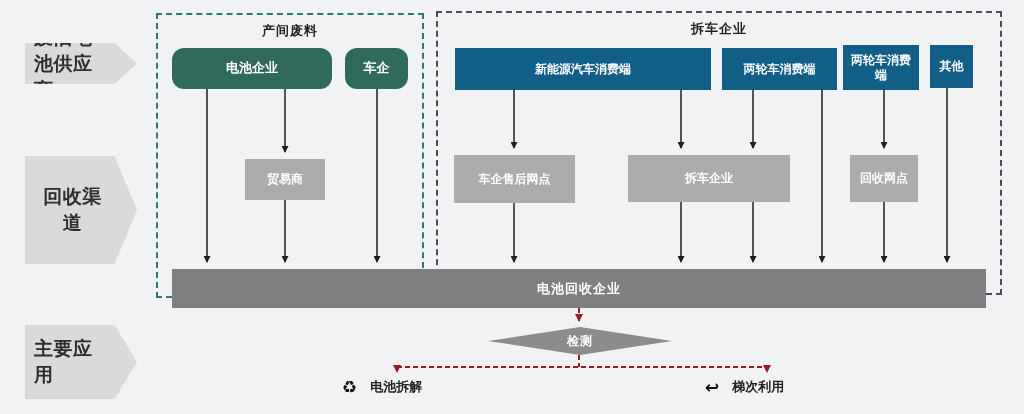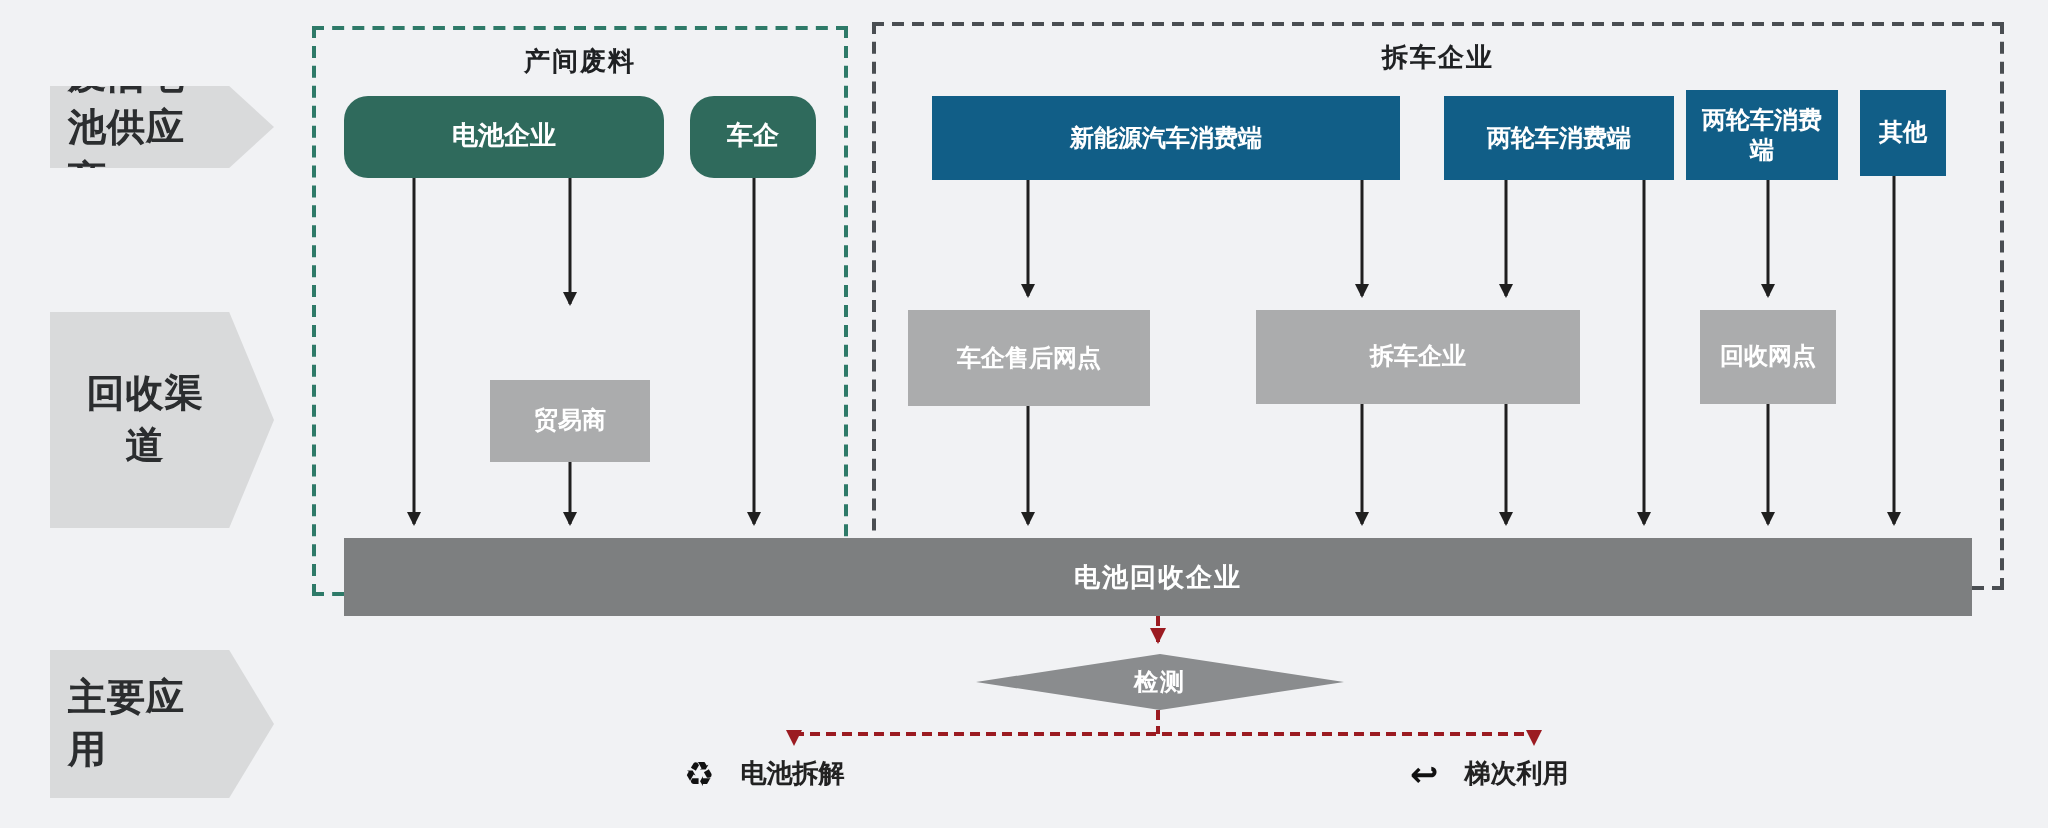--- a/index.html
+++ b/index.html
@@ -113,26 +113,26 @@
   </div>
   <div class="side-label" style="top:156px;height:108px;text-align:center;">
     <span>回收渠道</span>
   </div>
   <div class="side-label" style="top:325px;height:74px;">
     <span>主要应用</span>
   </div>
 
   <div class="node teal" style="left:172px;top:48px;width:160px;height:41px;">电池企业</div>
   <div class="node teal" style="left:345px;top:48px;width:63px;height:41px;">车企</div>
-  <div class="node blue" style="left:455px;top:48px;width:234px;height:42px;margin-left:11px;">新能源汽车消费端</div>
+  <div class="node blue" style="left:455px;top:48px;width:256px;height:42px;">新能源汽车消费端</div>
   <div class="node blue" style="left:722px;top:48px;width:115px;height:42px;">两轮车消费端</div>
   <div class="node blue" style="left:930px;top:45px;width:43px;height:43px;">其他</div>
   <div class="node blue" style="left:843px;top:45px;width:76px;height:45px;padding:0 6px;">两轮车消费端</div>
 
-  <div class="node gray" style="left:245px;top:159px;width:80px;height:41px;margin-top:31px;">贸易商</div>
+  <div class="node gray" style="left:245px;top:159px;width:80px;height:41px;">贸易商</div>
   <div class="node gray" style="left:454px;top:155px;width:121px;height:48px;">车企售后网点</div>
   <div class="node gray" style="left:628px;top:155px;width:162px;height:47px;">拆车企业</div>
   <div class="node gray" style="left:850px;top:155px;width:68px;height:47px;">回收网点</div>
 
   <div class="bar" style="left:172px;top:269px;width:814px;height:39px;">电池回收企业</div>
 
   <div class="diamond" style="left:488px;top:327px;width:184px;height:28px;">检测</div>
 
   <div class="outcome" style="left:342px;top:378px;">
     <span class="glyph">♻</span>

